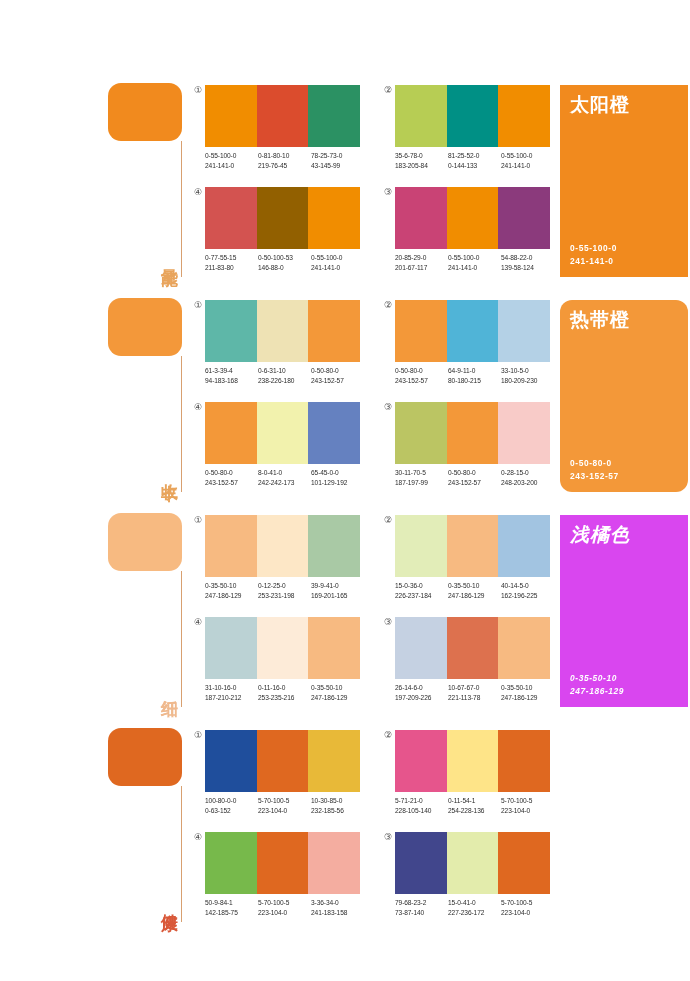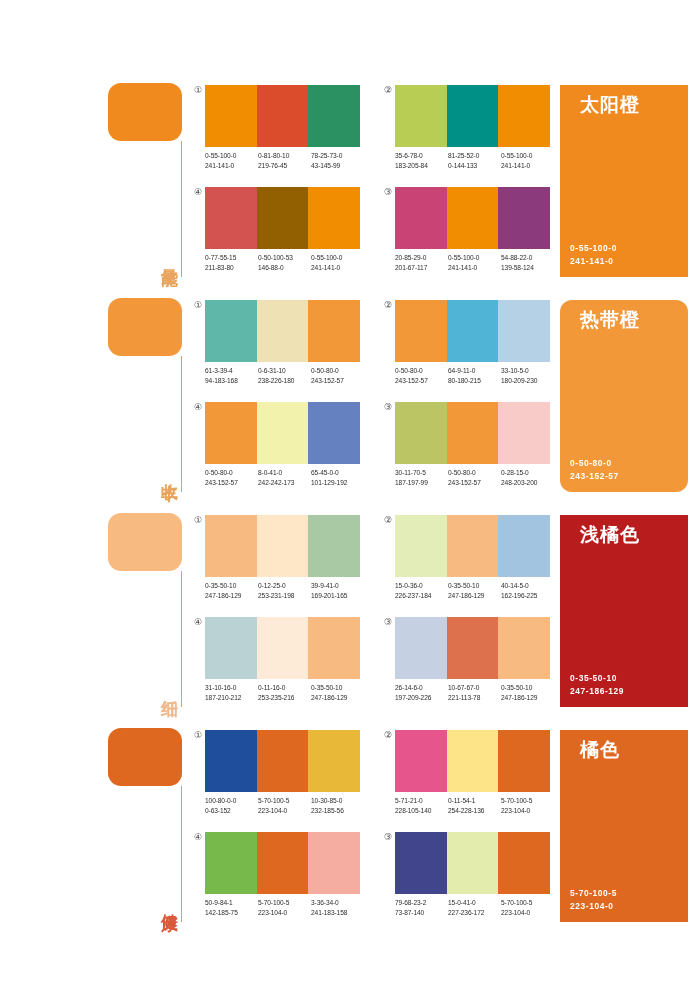--- a/index.html
+++ b/index.html
@@ -122,21 +122,21 @@
   
   .card {
     position: absolute;
     left: 560px;
     top: 10px;
     width: 128px;
     height: 192px;
   }
   .card-title {
     position: absolute;
-    left: 20px;
+    left: 10px;
     top: 8px;
     font-size: 19px;
     line-height: 24px;
     font-weight: bold;
     color: #ffffff;
     letter-spacing: 1px;
   }
   .card-codes {
     position: absolute;
     left: 10px;
@@ -444,21 +444,21 @@
           <div class="codecell">
             <div>10-67-67-0</div>
             <div>221-113-78</div>
           </div>
           <div class="codecell">
             <div>0-35-50-10</div>
             <div>247-186-129</div>
           </div>
         </div>
       </div>
-      <div class="card" style="background: #b91c1c;">
+      <div class="card" style="background: #d946ef; font-style: italic;">
         <div class="card-title">浅橘色</div>
         <div class="card-codes">
           <div>0-35-50-10</div>
           <div>247-186-129</div>
         </div>
       </div>
     </div>
     <div class="section" style="top: 720px;">
       <div class="left-col">
         <div class="chip" style="background: rgb(223, 104, 32);"></div>
@@ -546,21 +546,14 @@
           <div class="codecell">
             <div>15-0-41-0</div>
             <div>227-236-172</div>
           </div>
           <div class="codecell">
             <div>5-70-100-5</div>
             <div>223-104-0</div>
           </div>
         </div>
       </div>
-      <div class="card" style="background: rgb(223, 104, 32);">
-        <div class="card-title">橘色</div>
-        <div class="card-codes">
-          <div>5-70-100-5</div>
-          <div>223-104-0</div>
-        </div>
-      </div>
     </div>
   </div>
 
 </body></html>

